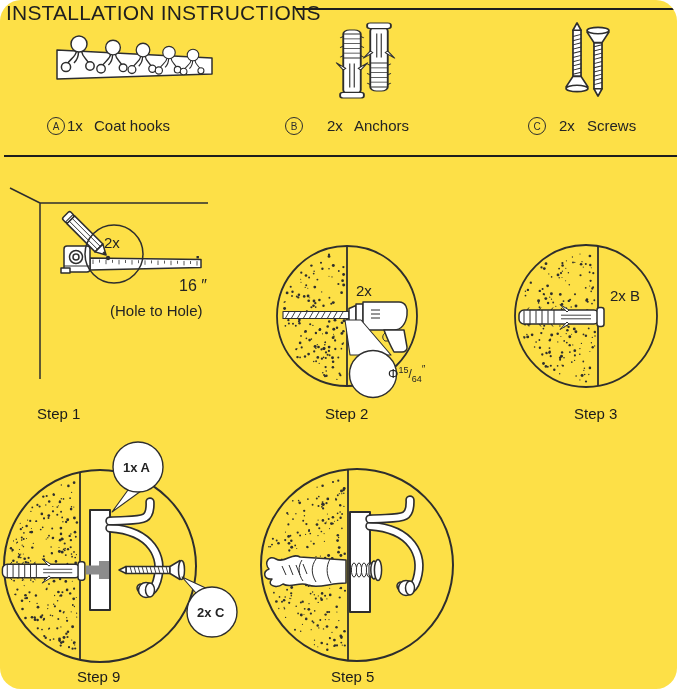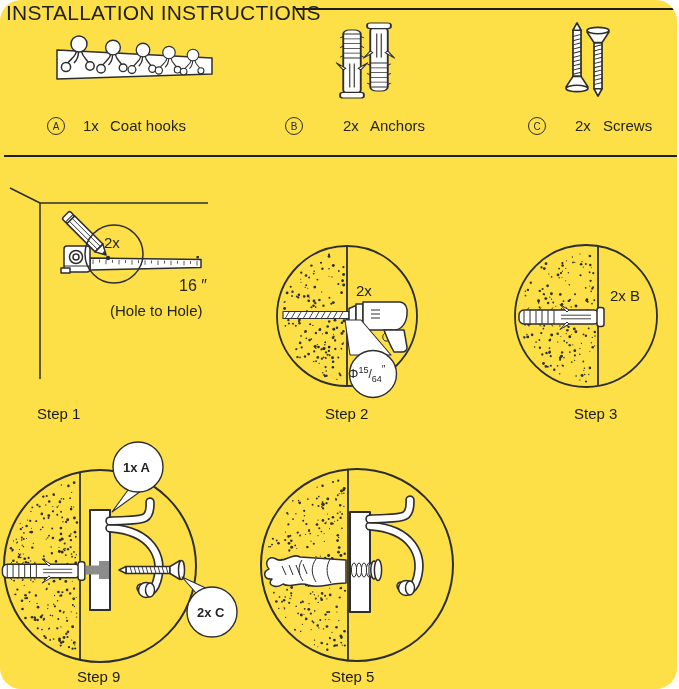--- a/index.html
+++ b/index.html
@@ -6,26 +6,26 @@
   .canvas{
     position:relative;width:677px;height:689px;background:#fde047;
     font-family:"Liberation Sans",sans-serif;color:#242424;overflow:hidden;border-radius:21px;
   }
   .t{position:absolute;white-space:nowrap;line-height:1.1;}
   .title{font-size:21px;font-weight:500;letter-spacing:0.2px;color:#1f1f1f;}
   .part-badge{
     position:absolute;width:18px;height:18px;border:1.4px solid #2e2e2e;border-radius:50%;
     display:flex;align-items:center;justify-content:center;font-size:10px;color:#2e2e2e;box-sizing:border-box;
   }
-  .plabel{font-size:15px;margin-left:16px;}
+  .plabel{font-size:15px;}
   .steplabel{font-size:15px;font-weight:normal;color:#1b1b1b;}
   .anno{font-size:15px;}
   .anno-sm{font-size:13px;font-weight:bold;}
   .measure{font-size:16px;margin-left:35px;}
-  .bit-label{font-size:13px;}
+  .bit-label{font-size:13px;padding-left:40px;}
   .bit-label sup{font-size:9px;}
   .bit-label sub{font-size:9px;}
   .bit-slash{font-size:12px;}
   .bit-unit{font-size:10px;vertical-align:super;}
   svg.art{position:absolute;left:0;top:0;}
 </style>
 </head>
 <body>
 
 <div class="canvas">

